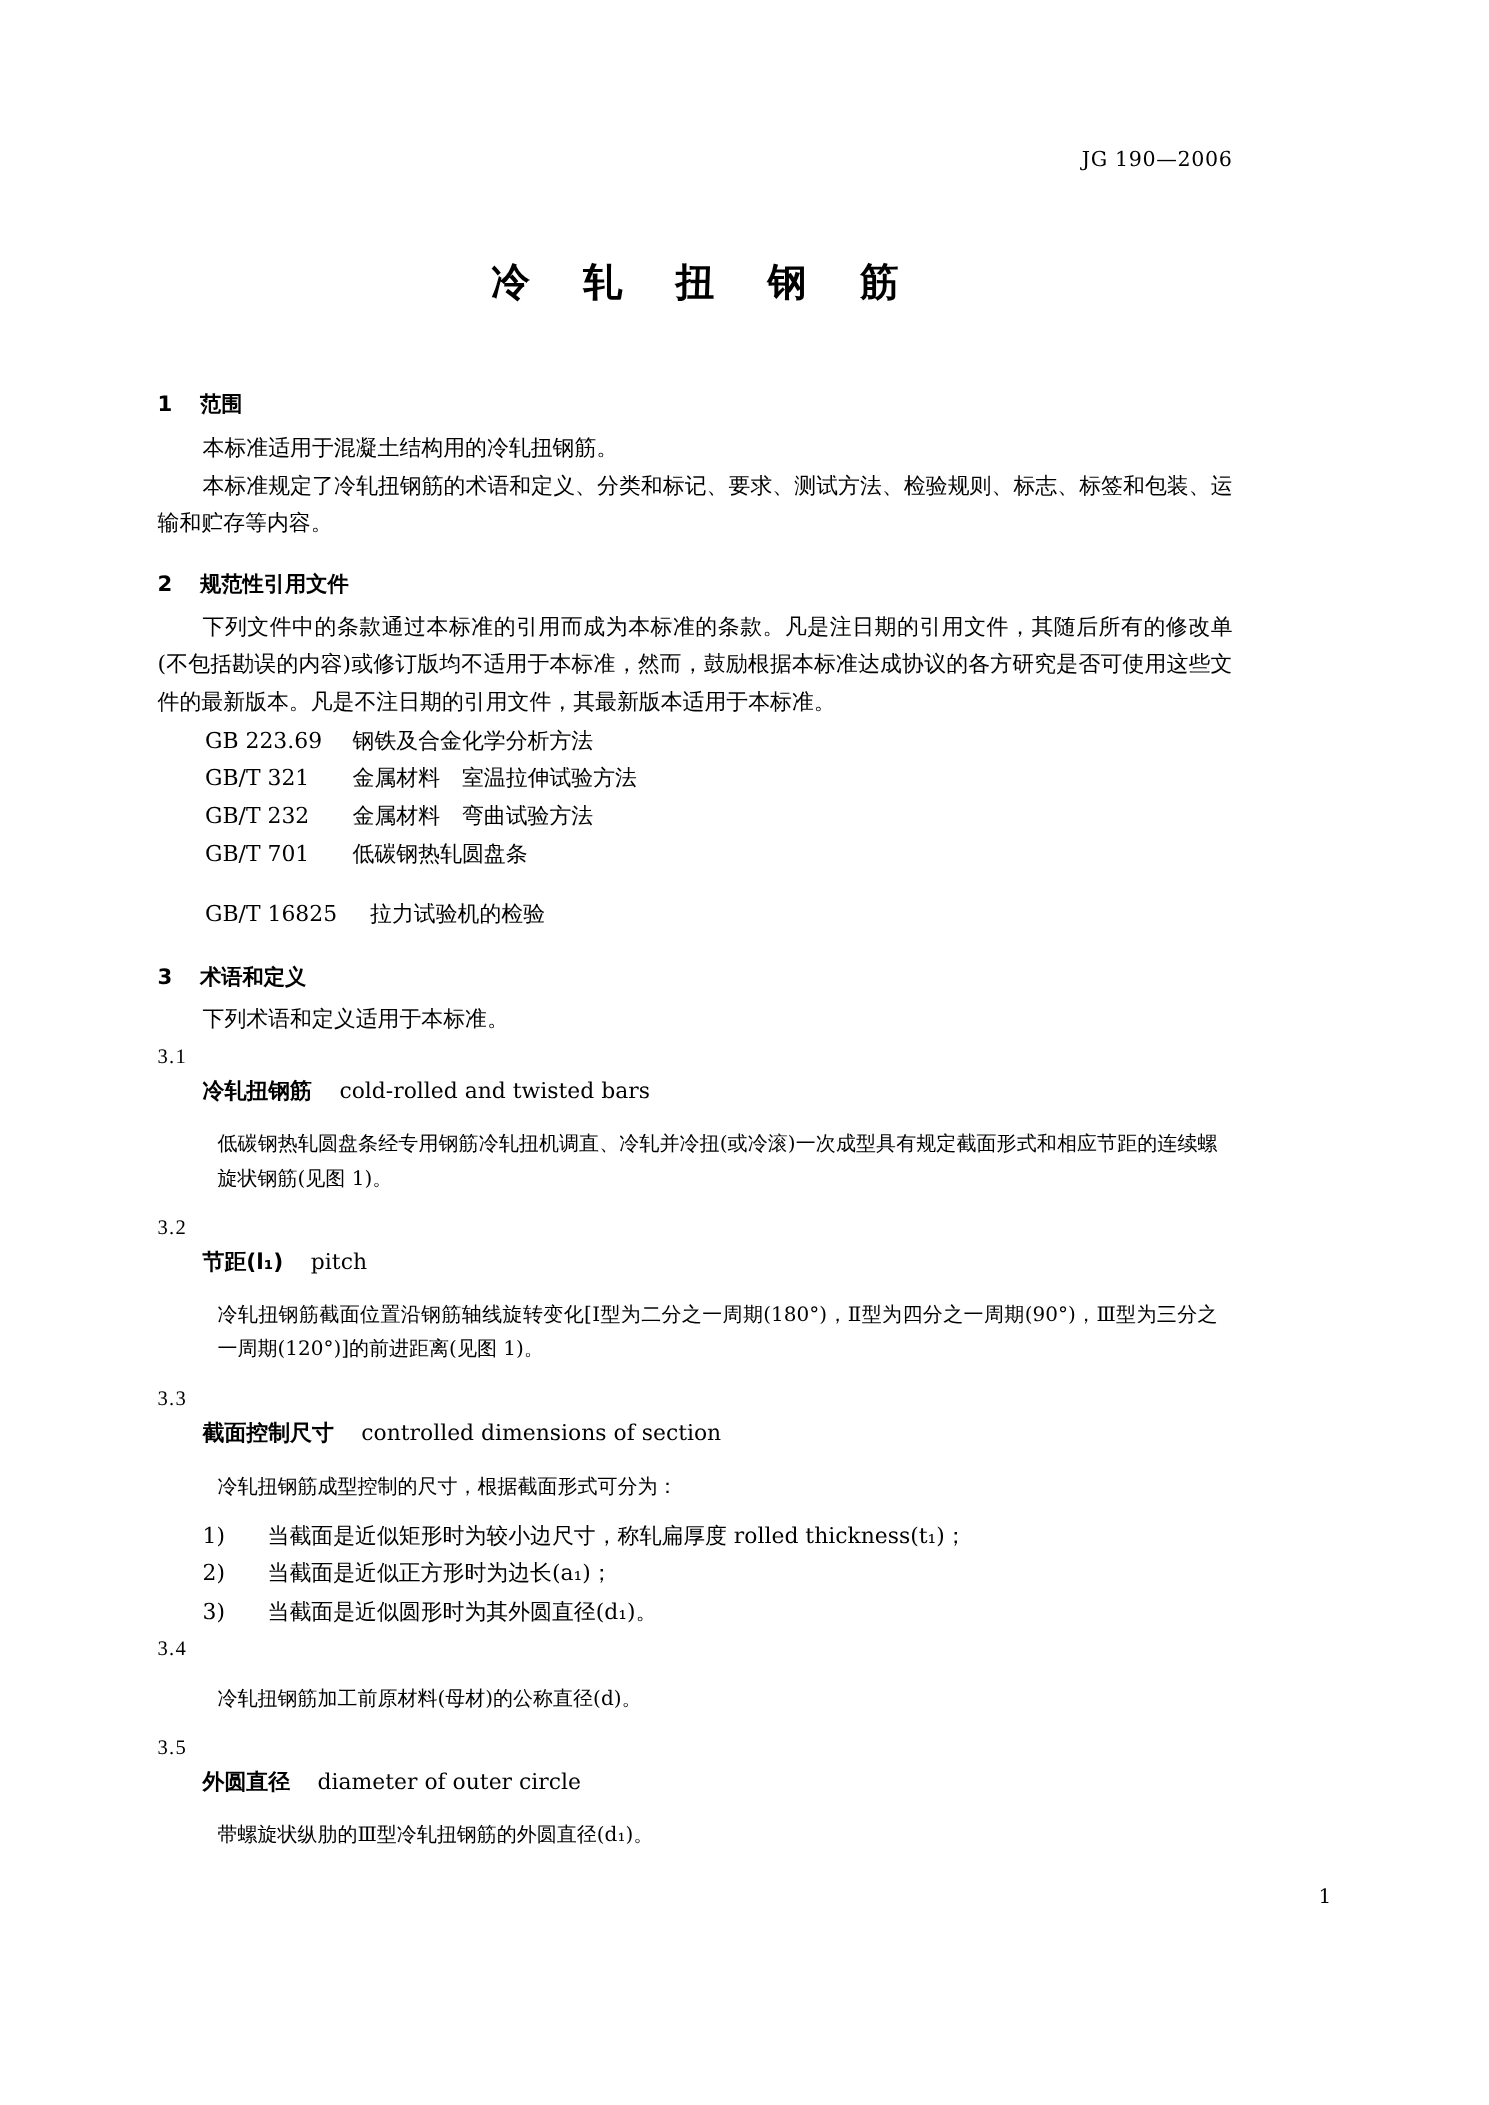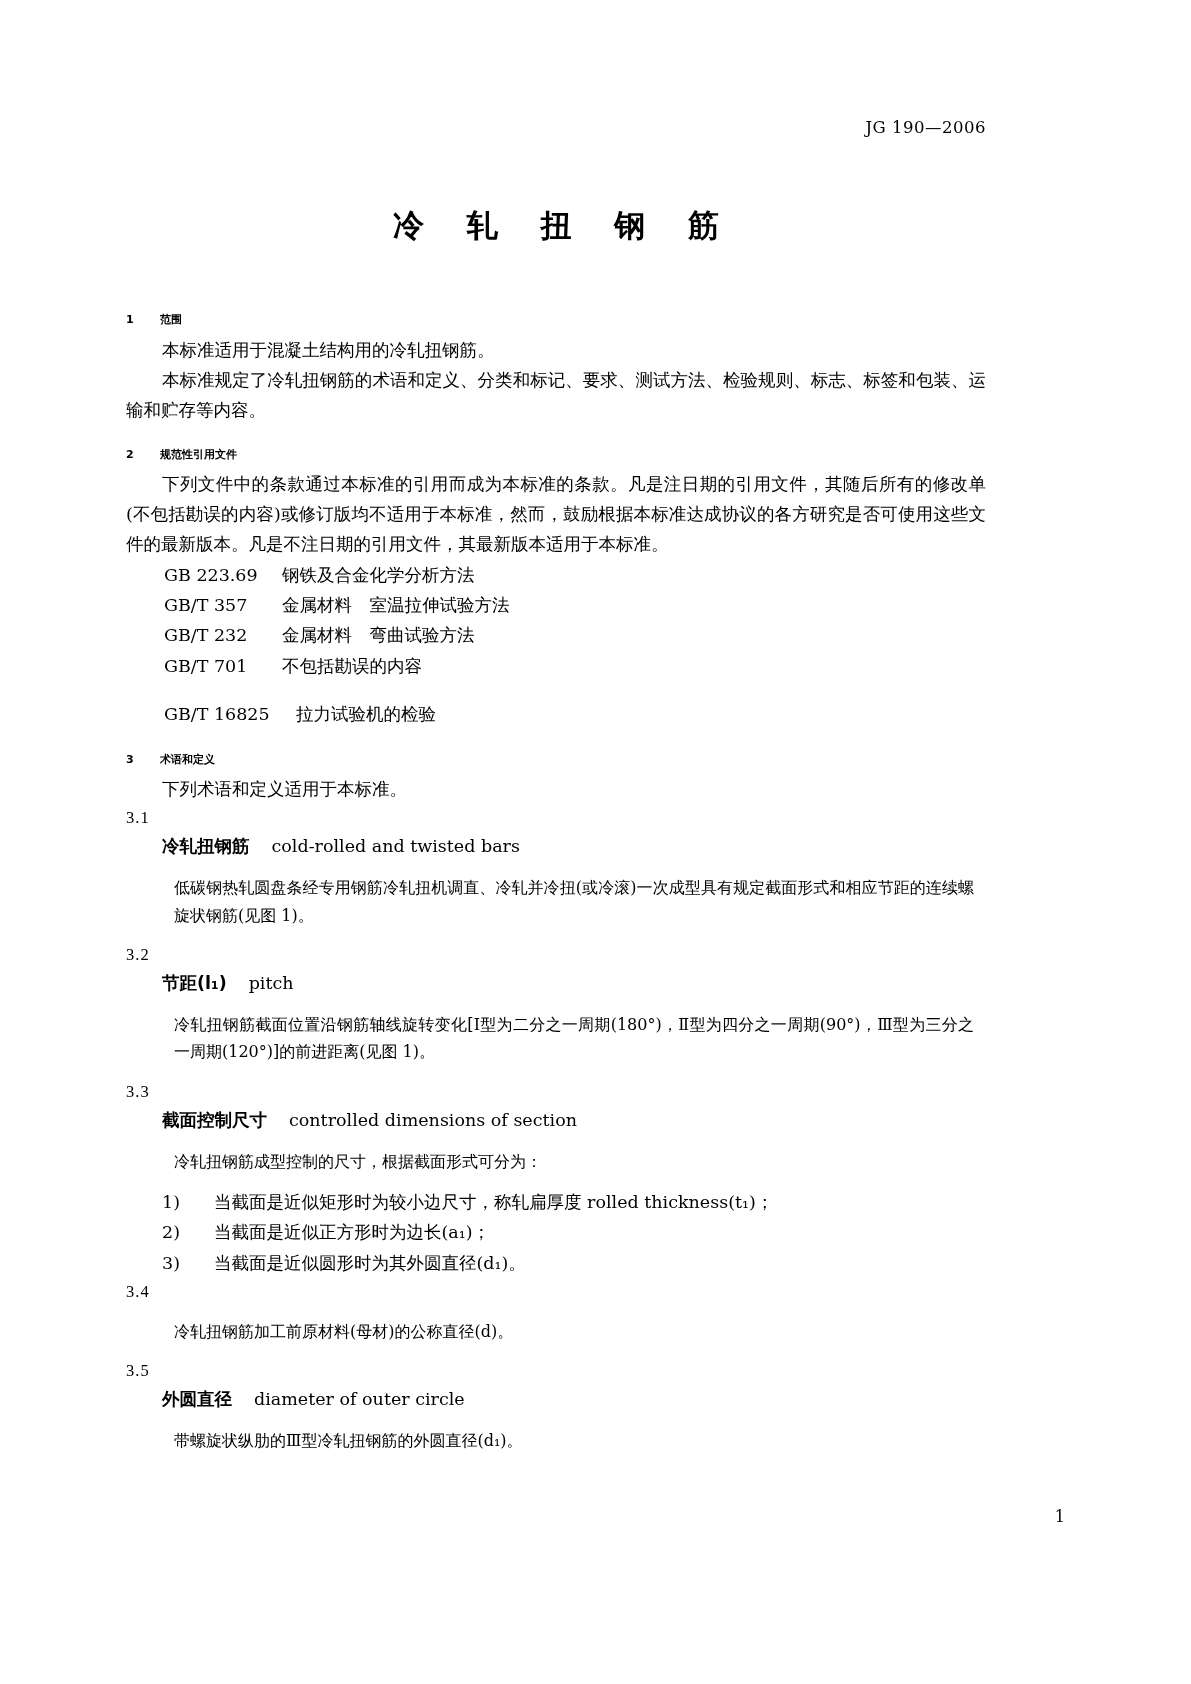--- a/index.html
+++ b/index.html
@@ -49,21 +49,21 @@
     text-indent: 16px;
     font-family: "DejaVu Sans", "Liberation Sans", sans-serif;
   }
   .body-block {
     position: absolute;
     left: 0;
     top: 290px;
     width: 860px;
   }
   h2.sect {
-    font-size: 11px;
+    font-size: 17px;
     font-weight: bold;
     font-family: "DejaVu Sans", "Liberation Sans", sans-serif;
     margin: 0;
     padding: 0;
     line-height: 1.5;
   }
   .sect-wrap {
     margin-top: 22px;
     margin-bottom: 6px;
   }
@@ -167,23 +167,23 @@
       </div>
       <p class="para indent2">本标准适用于混凝土结构用的冷轧扭钢筋。</p>
       <p class="para indent2">本标准规定了冷轧扭钢筋的术语和定义、分类和标记、要求、测试方法、检验规则、标志、标签和包装、运输和贮存等内容。</p>
 
       <div class="sect-wrap">
         <h2 class="sect"><span class="sect-num">2</span><span>规范性引用文件</span></h2>
       </div>
       <p class="para indent2">下列文件中的条款通过本标准的引用而成为本标准的条款。凡是注日期的引用文件，其随后所有的修改单(不包括勘误的内容)或修订版均不适用于本标准，然而，鼓励根据本标准达成协议的各方研究是否可使用这些文件的最新版本。凡是不注日期的引用文件，其最新版本适用于本标准。</p>
 
       <div class="ref-line"><span class="ref-code">GB 223.69</span><span>钢铁及合金化学分析方法</span></div>
-      <div class="ref-line"><span class="ref-code">GB/T 357</span><span>金属材料　室温拉伸试验方法</span></div>
+      <div class="ref-line"><span class="ref-code">GB/T 321</span><span>金属材料　室温拉伸试验方法</span></div>
       <div class="ref-line"><span class="ref-code">GB/T 232</span><span>金属材料　弯曲试验方法</span></div>
-      <div class="ref-line"><span class="ref-code">GB/T 701</span><span>不包括勘误的内容</span></div>
+      <div class="ref-line"><span class="ref-code">GB/T 701</span><span>低碳钢热轧圆盘条</span></div>
       <div class="ref-line"><span class="ref-code wide">GB/T 16825</span><span>拉力试验机的检验</span></div>
 
       <div class="sect-wrap">
         <h2 class="sect"><span class="sect-num">3</span><span>术语和定义</span></h2>
       </div>
       <p class="para indent2">下列术语和定义适用于本标准。</p>
 
       <p class="clause-num">3.1</p>
       <p class="term-line"><span class="term-cn">冷轧扭钢筋</span><span class="term-en">cold-rolled and twisted bars</span></p>
       <p class="term-def">低碳钢热轧圆盘条经专用钢筋冷轧扭机调直、冷轧并冷扭(或冷滚)一次成型具有规定截面形式和相应节距的连续螺旋状钢筋(见图 1)。</p>

